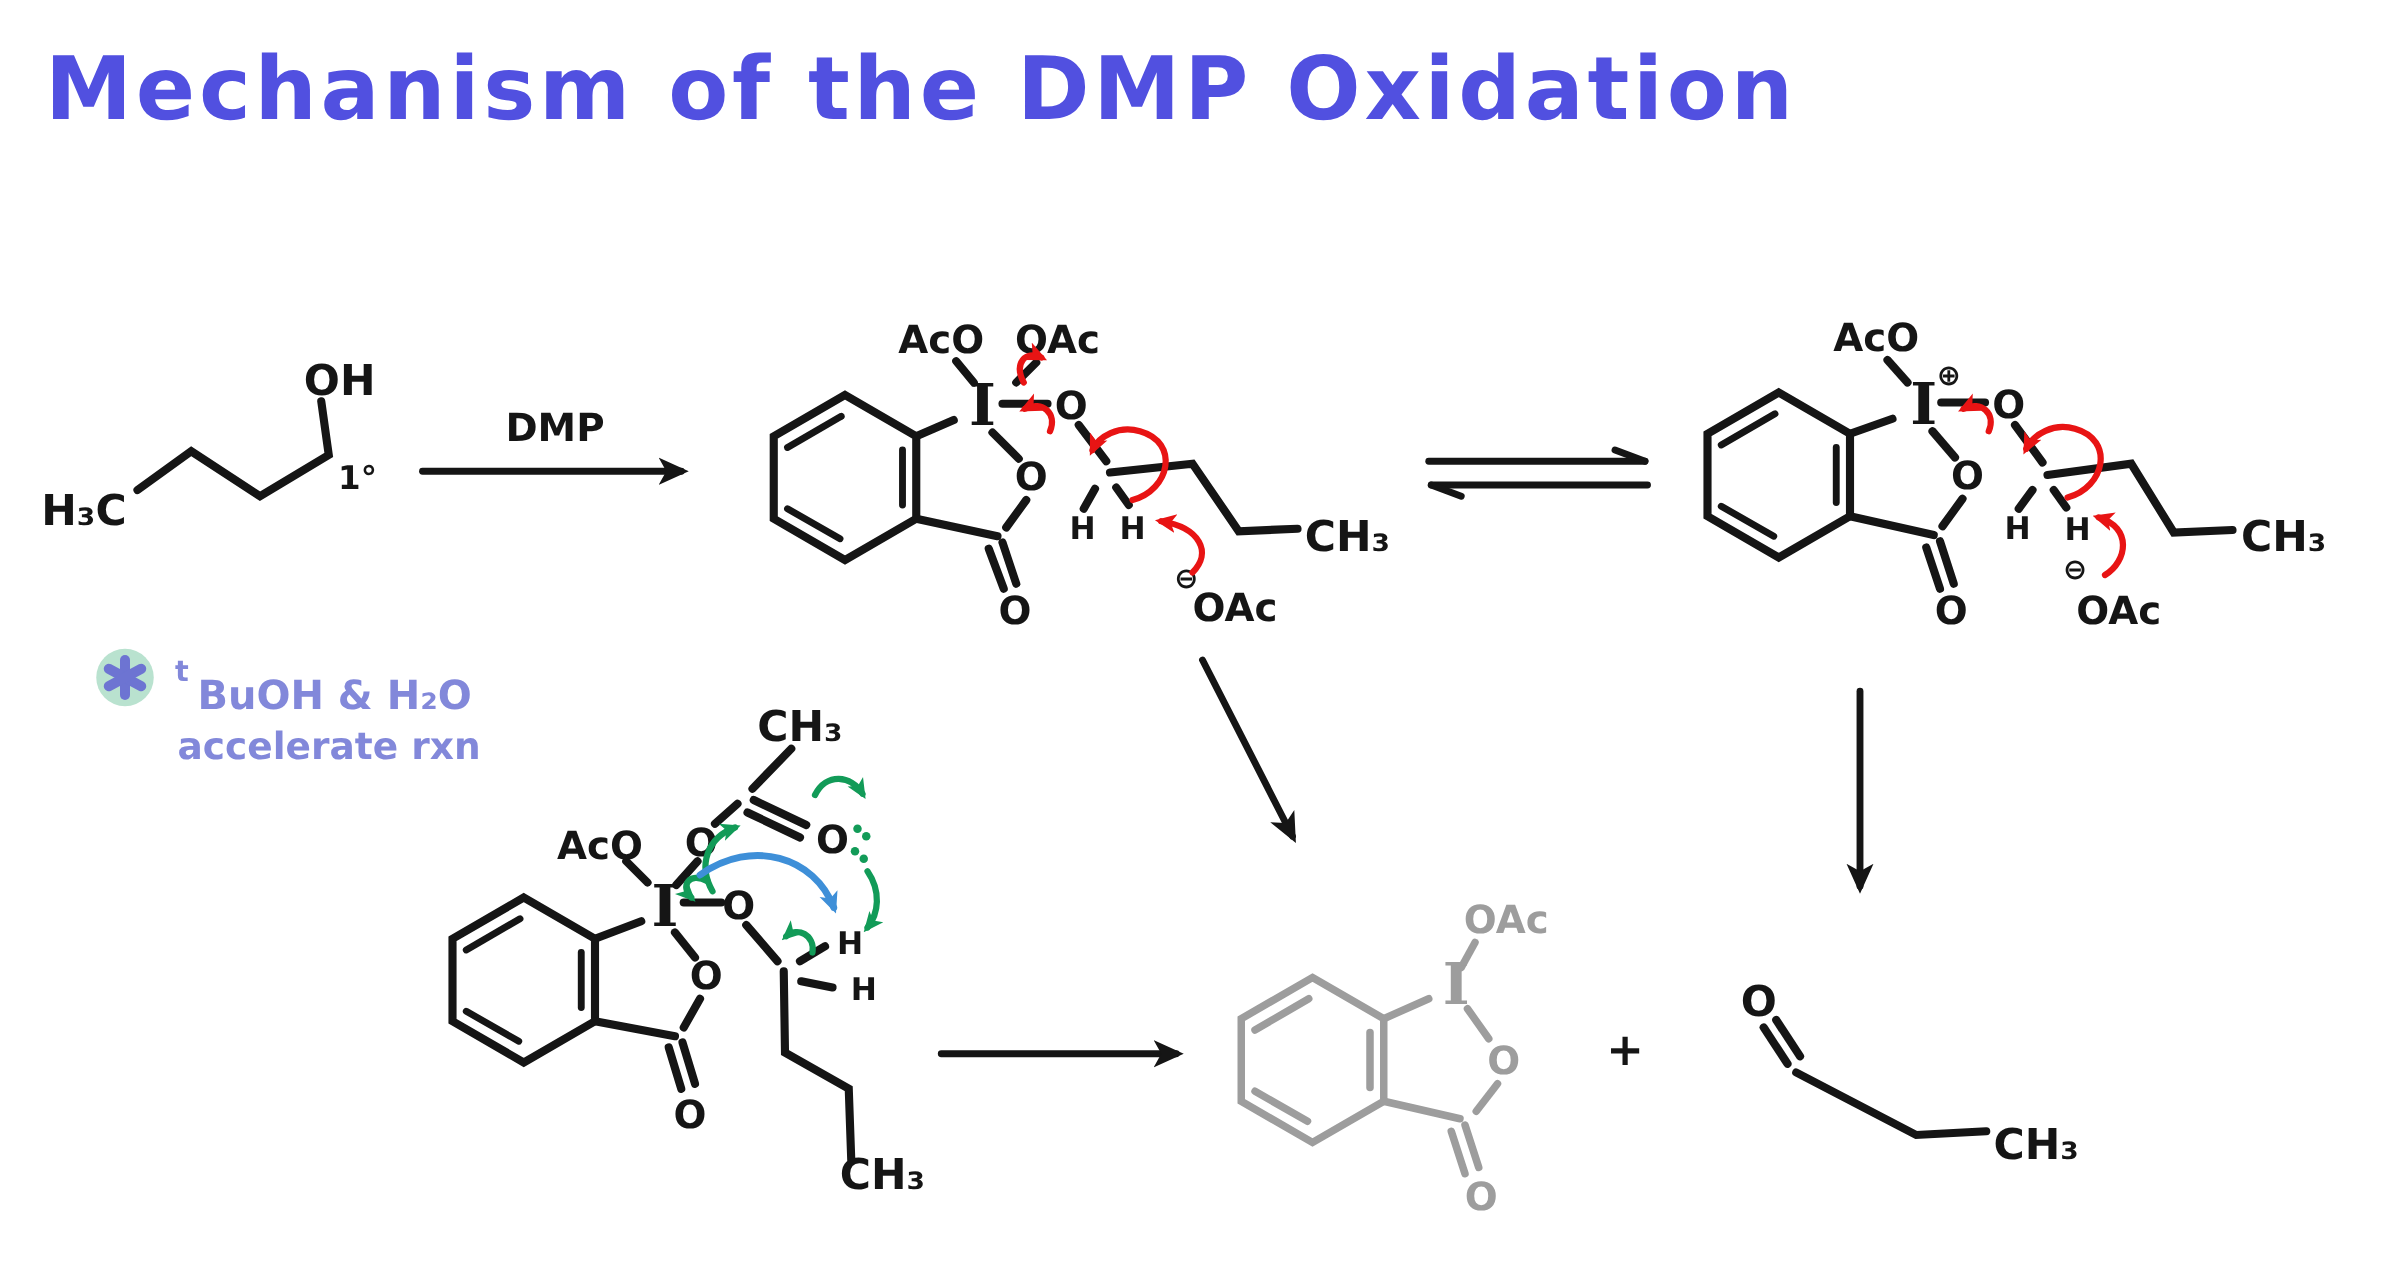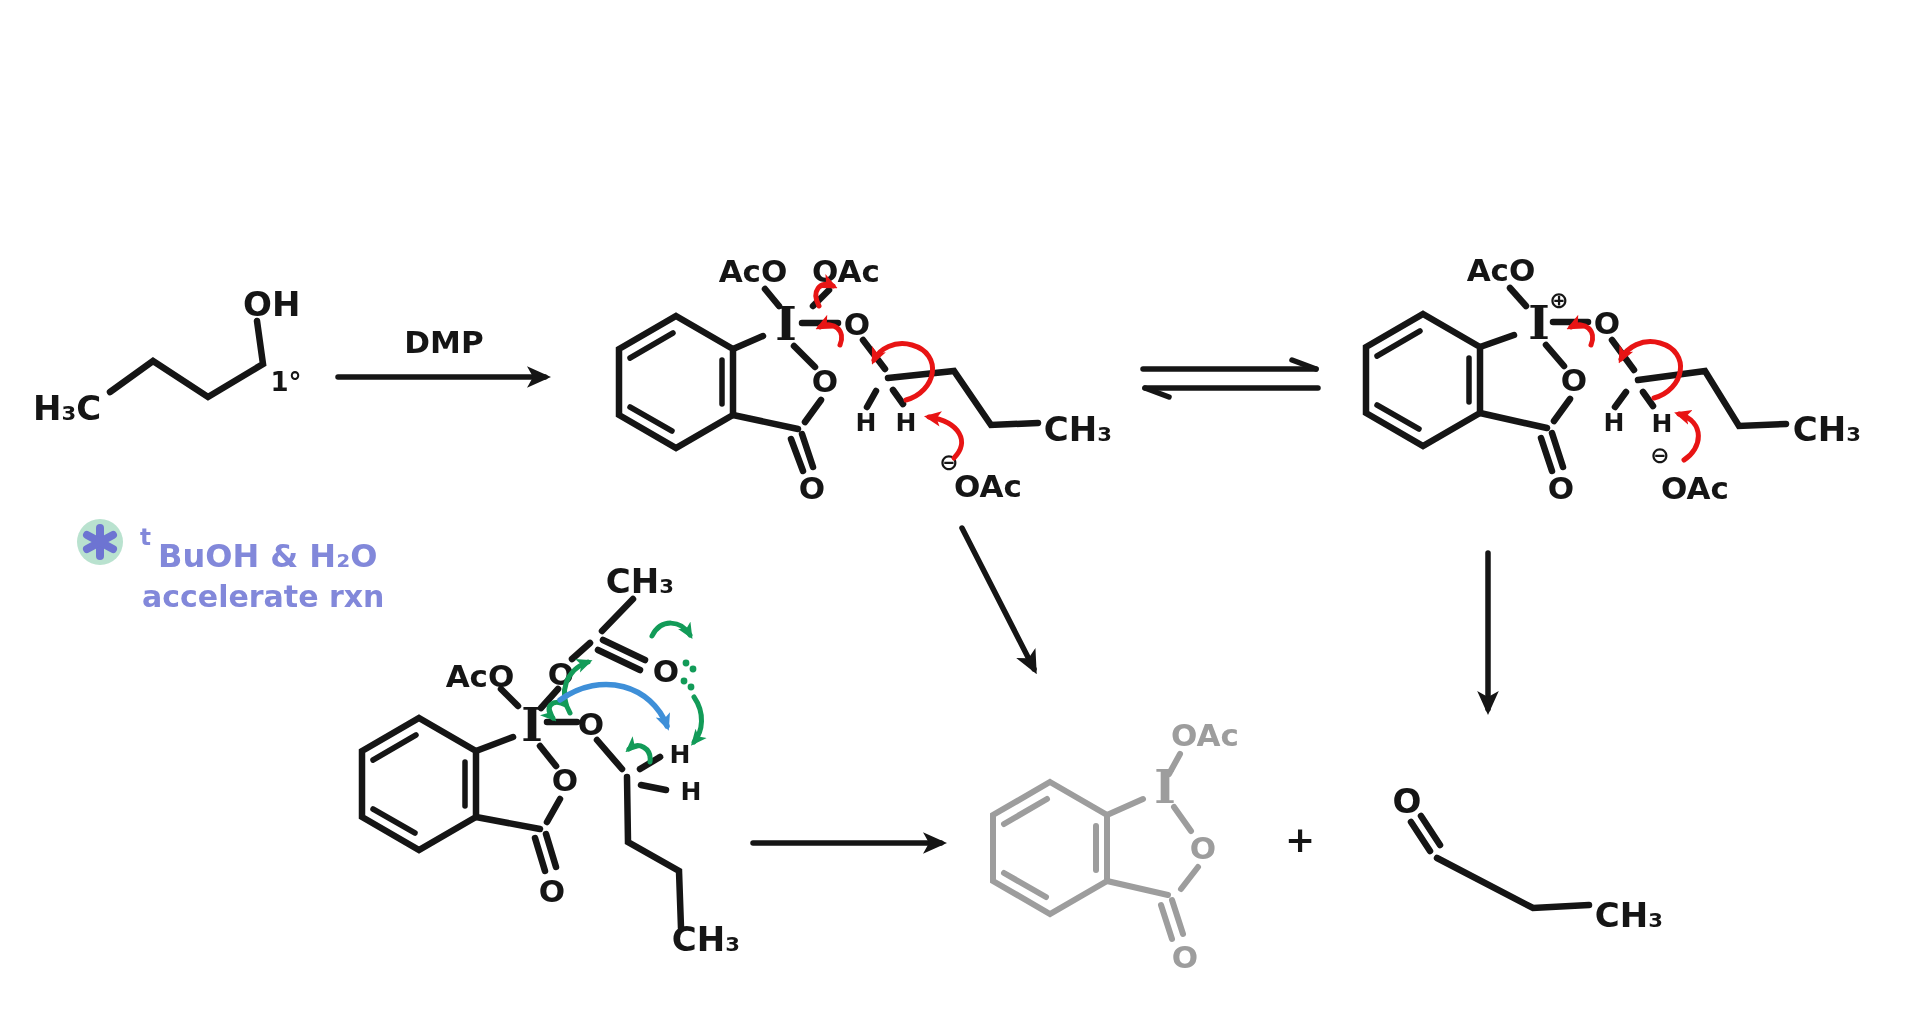--- a/index.html
+++ b/index.html
@@ -20,20 +20,21 @@
   .rxn{stroke:#151515;stroke-width:5.5;stroke-linecap:round;fill:none;}
   .curl-red{stroke:#e81414;stroke-width:5;stroke-linecap:round;fill:none;}
   .curl-green{stroke:#129b58;stroke-width:5;stroke-linecap:round;fill:none;}
   .curl-blue{stroke:#3e8fd8;stroke-width:5.5;stroke-linecap:round;fill:none;}
   .note-text{fill:#8288da;}
 </style>
 </head>
 <body>
 
 <div class="canvas">
+  <div class="title">Mechanism of the DMP Oxidation</div>
 
   <svg width="1920" height="1028" viewBox="0 0 1920 1028">
     <defs>
       <marker id="mk-black" markerUnits="userSpaceOnUse" markerWidth="24" markerHeight="24" viewBox="0 0 10 10" refX="7.5" refY="5" orient="auto">
         <path d="M0,0.5 L10,5 L0,9.5 L2.5,5 Z" fill="#151515"></path>
       </marker>
       <marker id="mk-red" markerUnits="userSpaceOnUse" markerWidth="17" markerHeight="17" viewBox="0 0 10 10" refX="7" refY="5" orient="auto">
         <path d="M0,0.5 L10,5 L0,9.5 L2.5,5 Z" fill="#e81414"></path>
       </marker>
       <marker id="mk-green" markerUnits="userSpaceOnUse" markerWidth="16" markerHeight="16" viewBox="0 0 10 10" refX="7" refY="5" orient="auto">

